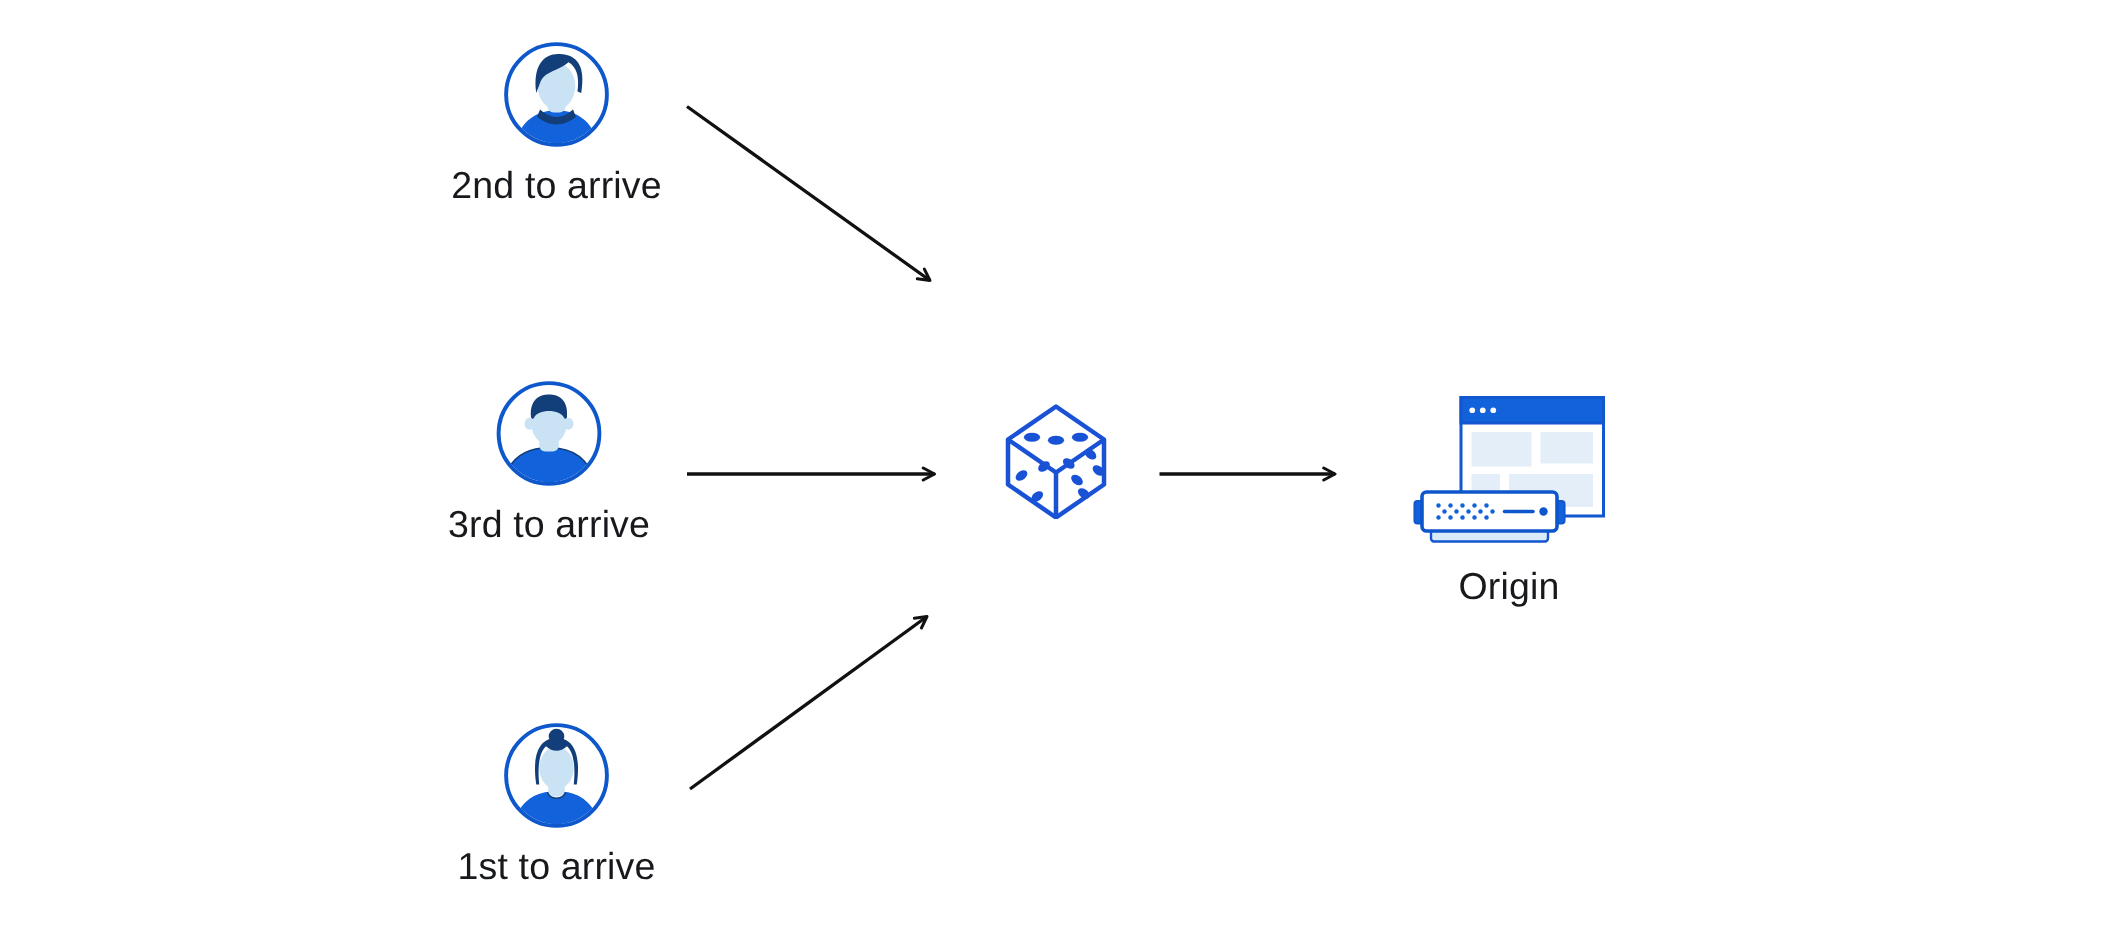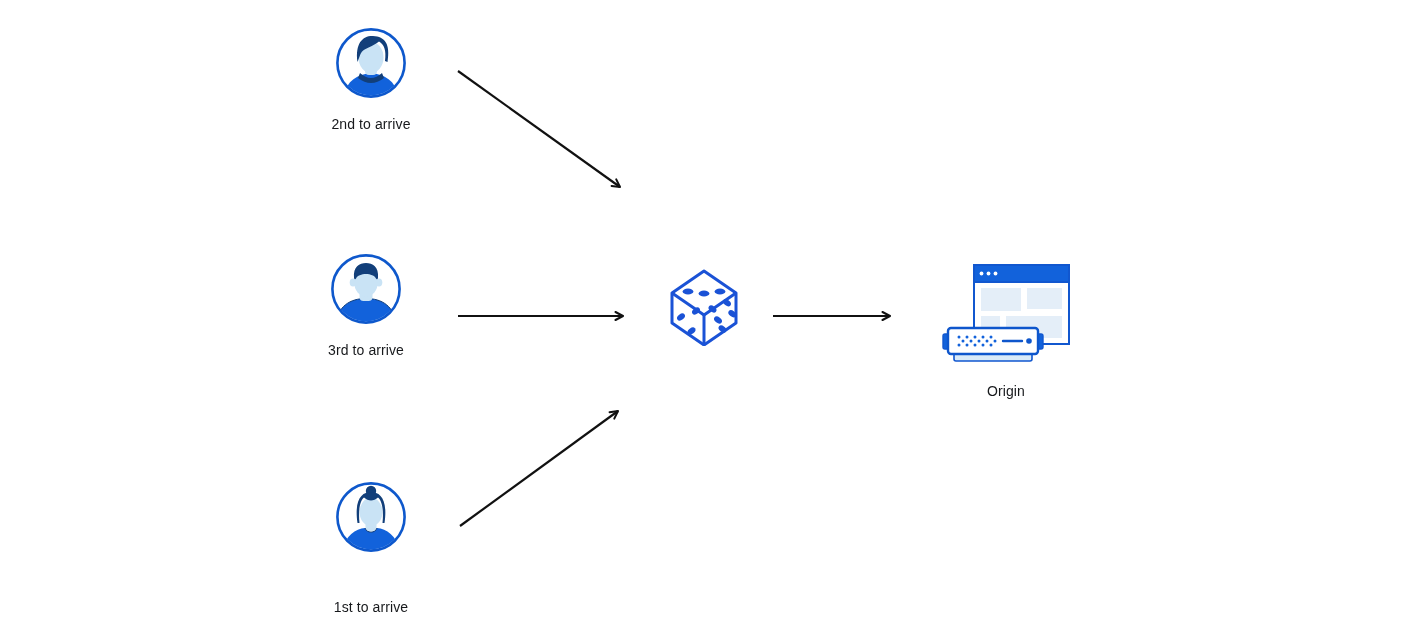--- a/index.html
+++ b/index.html
@@ -17,21 +17,21 @@
     width: 1405px; height: 633px;
   }
   .node {
     position: absolute;
     display: flex;
     flex-direction: column;
     align-items: center;
   }
   .node-label {
     margin-top: 14px;
-    font-size: 14px;
+    font-size: 25px;
     line-height: 22px;
     color: #17191c;
     text-align: center;
     white-space: nowrap;
     letter-spacing: 0.1px;
   }
   .icon-box { display: block; }
 </style>
 </head>
 <body>
@@ -84,21 +84,21 @@
         <rect x="29.5" y="32" width="13" height="16" rx="4" fill="#C9E3F5"></rect>
         <ellipse cx="23" cy="29.5" rx="3.3" ry="4" fill="#C9E3F5"></ellipse>
         <ellipse cx="49" cy="29.5" rx="3.3" ry="4" fill="#C9E3F5"></ellipse>
         <ellipse cx="36" cy="29.5" rx="11.8" ry="14" fill="#C9E3F5"></ellipse>
         <path d="M24,25 C23,13.5 29.5,10 36,10 C42.5,10 49,13.5 48,25 C47.6,26.5 46.4,26.6 46,25.5 C43.5,19.5 28.5,19.5 26,25.5 C25.6,26.6 24.4,26.5 24,25 Z" fill="#123F7A"></path>
       </g>
     </svg>
     <div class="node-label">3rd to arrive</div>
   </div>
 
-  <div class="node" style="left:301px; top:481px; width:140px;gap:29px;">
+  <div class="node" style="left:301px; top:481px; width:140px;">
     <svg class="icon-box" width="72" height="72" viewBox="0 0 72 72">
       <defs>
           <clipPath id="c3">
             <circle cx="36" cy="36" r="32.4"></circle>
           </clipPath>
         </defs>
       <circle cx="36" cy="36" r="33.6" fill="#ffffff" stroke="#0E58CC" stroke-width="2.6"></circle>
       <g clip-path="url(#c3)">
         <rect x="30.5" y="34" width="11" height="16" rx="4" fill="#C9E3F5"></rect>
         <path d="M7,72 C9,55.5 20,48 30,47 C31.5,52.5 40.5,52.5 42,47 C52,48 63,55.5 65,72 Z" fill="#1262DB"></path>

